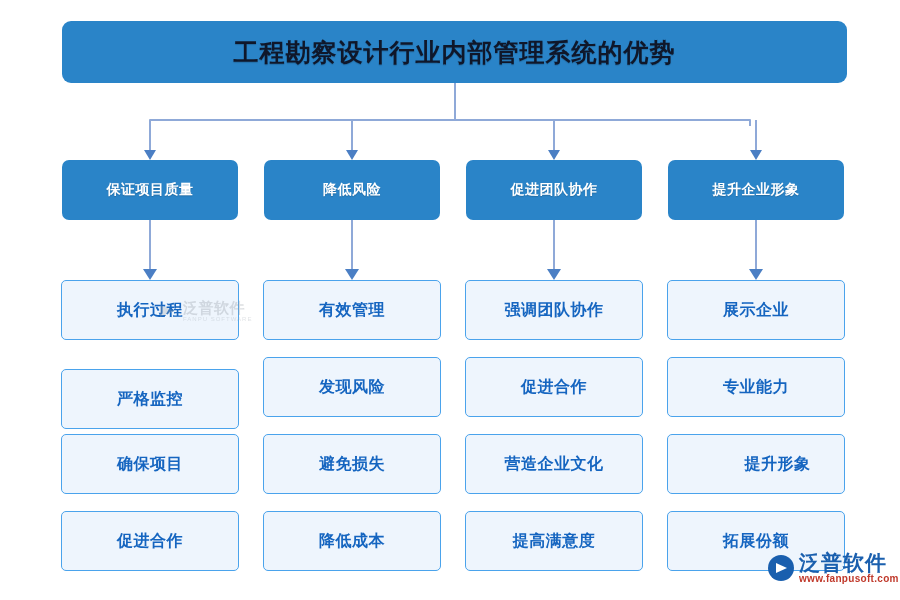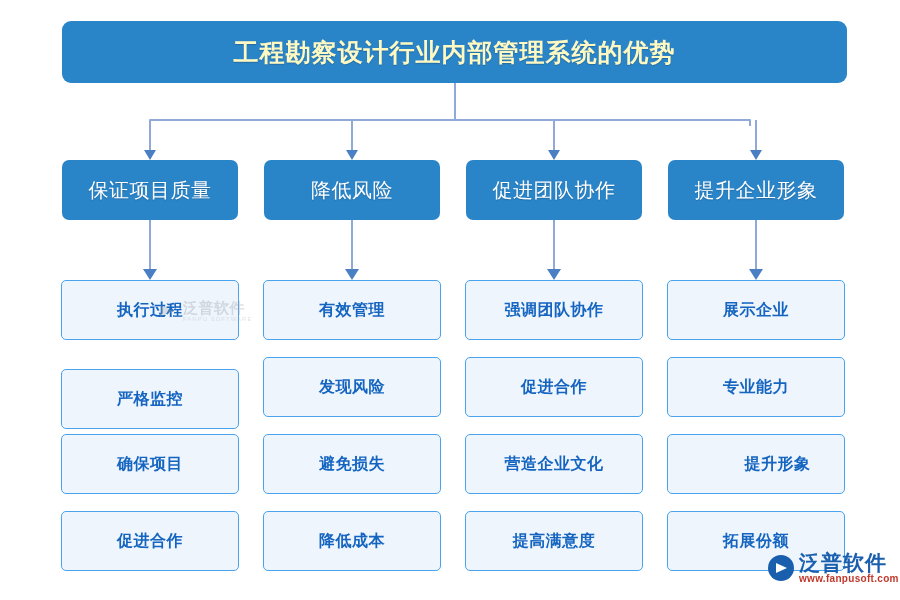--- a/index.html
+++ b/index.html
@@ -39,21 +39,21 @@
     width: 785px;
     height: 62px;
     background: #2a84c8;
     border-radius: 9px;
     display: flex;
     align-items: center;
     justify-content: center;
     box-sizing: border-box;
   }
   .root-title {
-    color: #fef9c3;
+    color: #0f172a;
     font-size: 25px;
     font-weight: bold;
     letter-spacing: 1px;
     text-shadow: 0 1px 1px rgba(0,0,0,0.18);
     white-space: nowrap;
     font-family: Liberation Mono, monospace;
   }
 
   
   .branch-box {
@@ -63,22 +63,22 @@
     height: 60px;
     background: #2a84c8;
     border-radius: 7px;
     display: flex;
     align-items: center;
     justify-content: center;
     box-sizing: border-box;
   }
   .branch-label {
     color: #ffffff;
-    font-size: 20px;
-    font-weight: normal;
+    font-size: 14px;
+    font-weight: bold;
     letter-spacing: 0.5px;
     text-shadow: 0 1px 1px rgba(0,0,0,0.18);
     white-space: nowrap;
   }
 
   
   .leaf-box {
     position: absolute;
     width: 178px;
     height: 60px;

